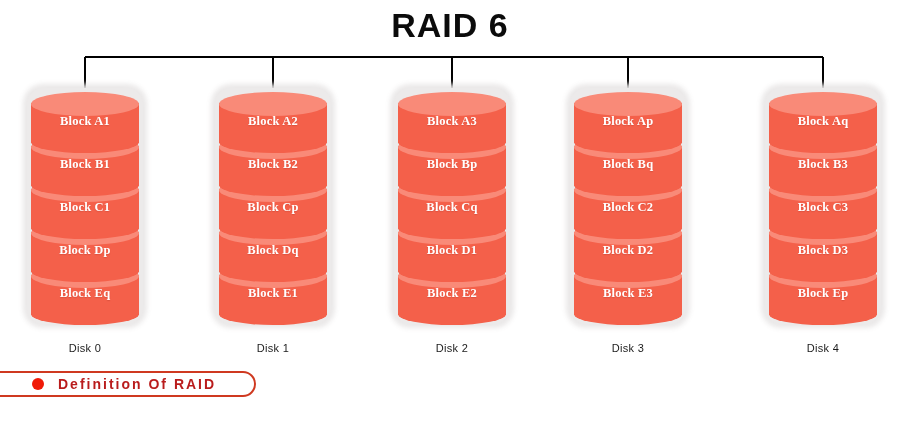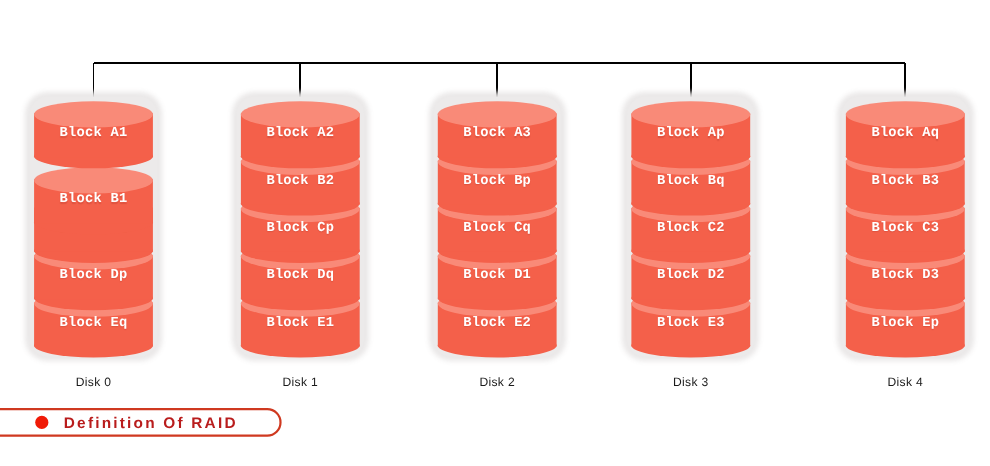--- a/index.html
+++ b/index.html
@@ -92,21 +92,21 @@
     position:absolute;
     left:0; top:0;
     width:108px; height:58px;
     display:flex; align-items:center; justify-content:center;
     color:#ffffff;
     font-size:12.5px;
     font-weight:bold;
     letter-spacing:0.2px;
     z-index:5;
     text-shadow:0 1px 1px rgba(150,40,30,0.25);
-    font-family:Liberation Mono, monospace;
+    font-family:Liberation Serif, serif;
   }
   .disk-name {
     margin-top:18px;
     font-size:11px;
     color:#1b1b1b;
     letter-spacing:0.3px;
     font-family:"Liberation Sans", sans-serif;
   }
 
   
@@ -166,20 +166,21 @@
     transform:scale(1.25);
     transform-origin:top center;
     margin-top:1px;
   }
 </style>
 </head>
 <body>
 
 <div id="stage">
 
+  <div id="title">RAID 6</div>
 
   <svg id="connectors" viewBox="0 0 900 424" width="900" height="424">
     <g stroke="#000000" stroke-width="1.6" fill="none" shape-rendering="crispEdges">
       <line x1="85" y1="57" x2="823" y2="57"></line>
       <line x1="85" y1="57" x2="85" y2="90"></line>
       <line x1="273" y1="57" x2="273" y2="90"></line>
       <line x1="452" y1="57" x2="452" y2="90"></line>
       <line x1="628" y1="57" x2="628" y2="90"></line>
       <line x1="823" y1="57" x2="823" y2="90"></line>
     </g>
@@ -189,21 +190,21 @@
 
     <div class="disk-col" style="left:23px;">
       <div class="disk-stack">
         <div class="disk-inner">
           <div class="blk first" style="top:0px;   z-index:10;">
               <div class="bottom"></div>
               <div class="body"></div>
               <div class="top"></div>
               <div class="label">Block A1</div>
             </div>
-          <div class="blk" style="top:60px;  z-index:9;padding-left:24px;">
+          <div class="blk" style="top:43px;  z-index:9;padding-left:24px;">
               <div class="bottom"></div>
               <div class="body"></div>
               <div class="top"></div>
               <div class="label">Block B1</div>
             </div>
           <div class="blk" style="top:86px;  z-index:8;">
               <div class="bottom"></div>
               <div class="body"></div>
               <div class="top"></div>
               <div class="label">Block C1</div>

